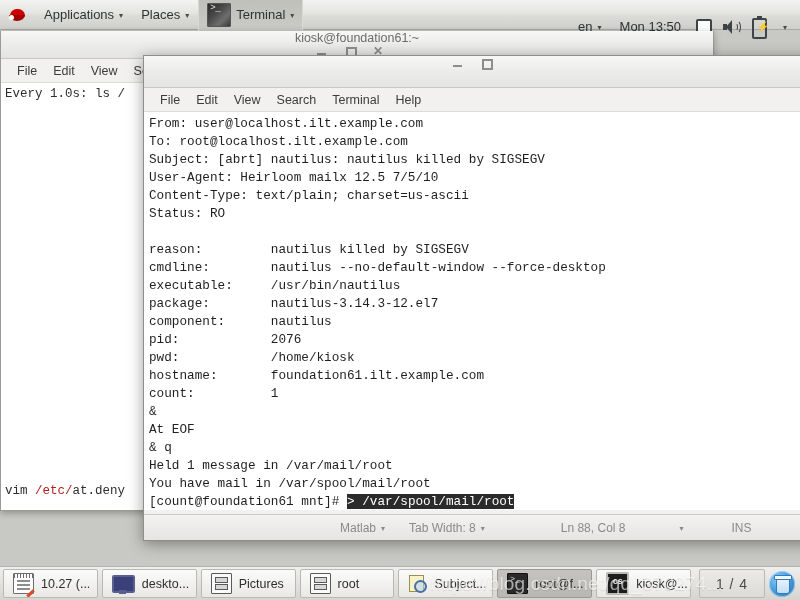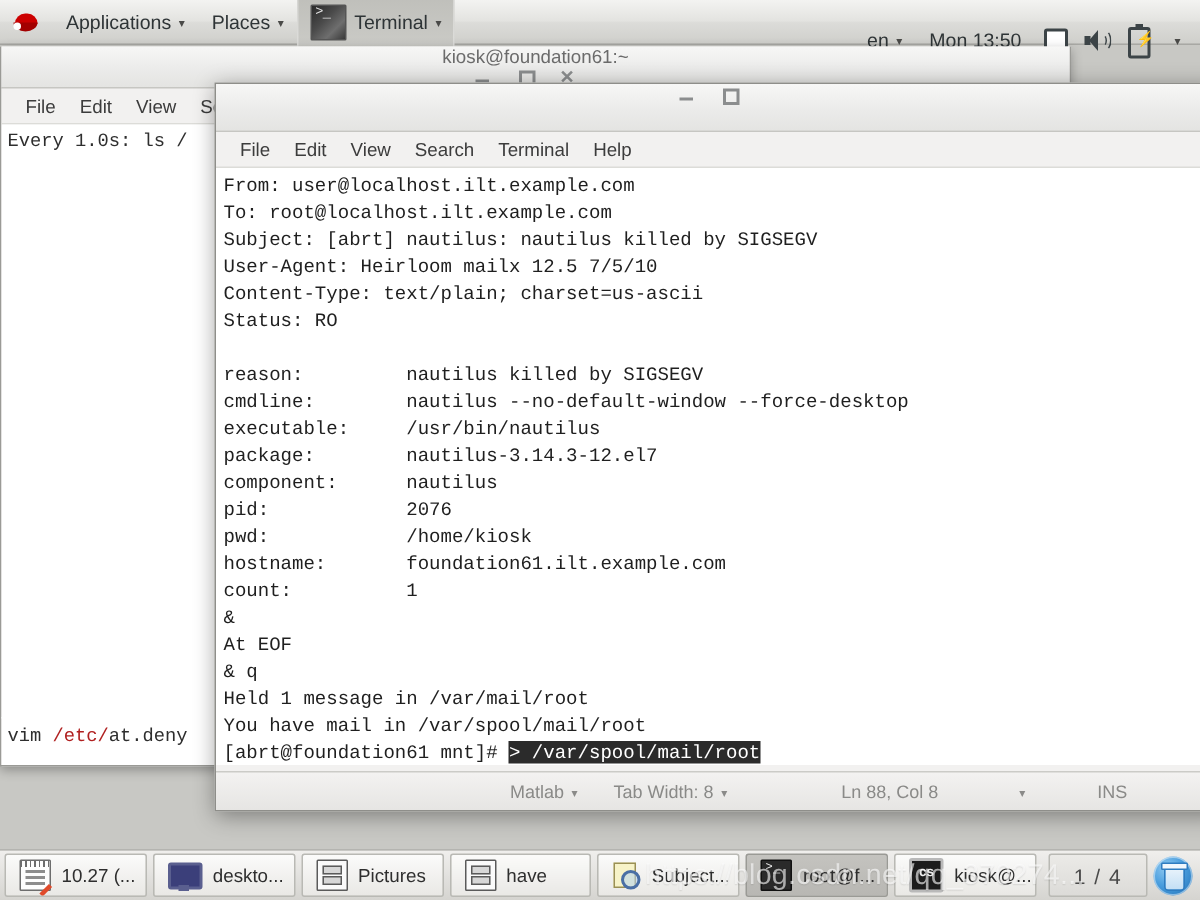--- a/index.html
+++ b/index.html
@@ -468,21 +468,21 @@
 component:      nautilus
 pid:            2076
 pwd:            /home/kiosk
 hostname:       foundation61.ilt.example.com
 count:          1
 &amp;
 At EOF
 &amp; q
 Held 1 message in /var/mail/root
 You have mail in /var/spool/mail/root
-</span><span>[abrt@foundation61 mnt]# </span><span class="sel">&gt; /var/spool/mail/root</span>
+</span><span>[count@foundation61 mnt]# </span><span class="sel">&gt; /var/spool/mail/root</span>
 </div>
 
     <div id="statusbar">
       <div class="sb" style="margin-left:196px;">
         <span>Matlab</span>
         <span class="caret">▾</span>
       </div>
       <div class="sb" style="margin-left:24px;">
         <span>Tab Width: 8</span>
         <span class="caret">▾</span>
@@ -509,21 +509,21 @@
     <div class="task">
       <span class="tico ico-monitor"></span>
       <span>deskto...</span>
     </div>
     <div class="task">
       <span class="tico ico-files"></span>
       <span>Pictures</span>
     </div>
     <div class="task">
       <span class="tico ico-files"></span>
-      <span>have</span>
+      <span>root</span>
     </div>
     <div class="task">
       <span class="tico ico-shot">
           <span class="pg"></span>
           <span class="mag"></span>
         </span>
       <span>Subject...</span>
     </div>
     <div class="task active">
       <span class="tico ico-term"></span>

